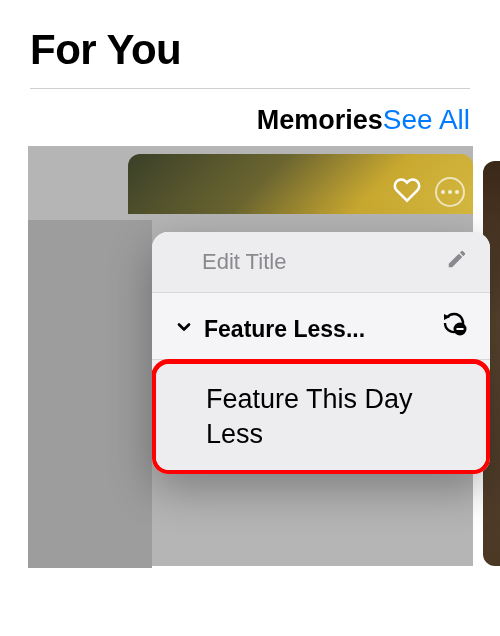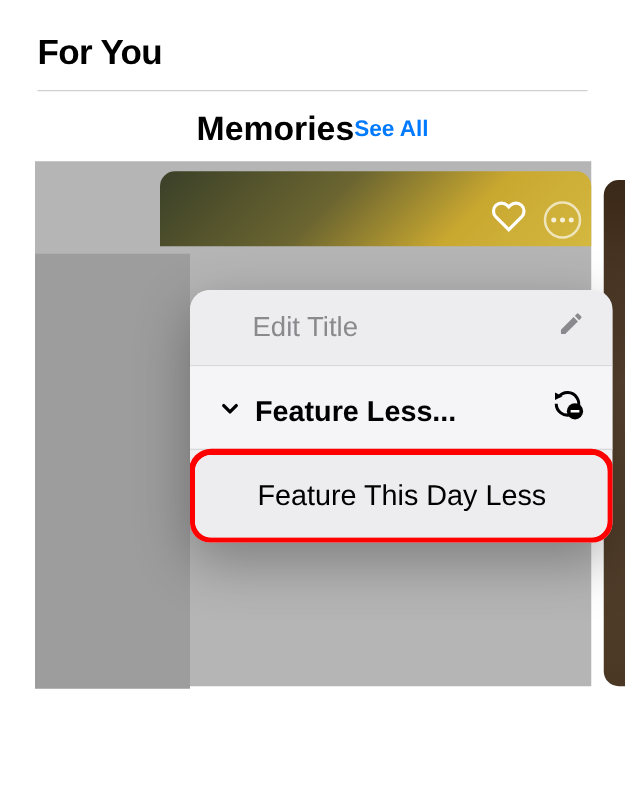--- a/index.html
+++ b/index.html
@@ -1,47 +1,46 @@
 <!DOCTYPE html>
 <html><head>
   <meta charset="utf-8">
   <style>
     * { margin: 0; padding: 0; box-sizing: border-box; font-family: -apple-system, BlinkMacSystemFont, 'Helvetica Neue', sans-serif; }
     body { width: 500px; height: 636px; background: #fff; overflow: hidden; position: relative; }
     
     .header-title {
-      font-size: 28px;
+      font-size: 42px;
       font-weight: 800;
       padding: 26px 30px 14px 30px;
       letter-spacing: -0.5px;
     }
     
     .divider {
       height: 1px;
       background: #d0d0d0;
       margin: 0 30px;
     }
     
     .section-header {
       display: flex;
-      justify-content: center;
+      justify-content: flex-end;
       align-items: center;
       padding: 15px 30px 10px 30px;
     }
     
     .section-title {
       font-size: 27px;
       font-weight: 700;
     }
     
     .see-all {
-      font-size: 18px;
+      font-size: 28px;
       color: #007aff;
       cursor: pointer;
-      font-weight: bold;
     }
     
     .memories-scroll {
       position: relative;
       height: 430px;
       padding-left: 28px;
     }
     
     .memory-card {
       position: absolute;
@@ -150,23 +149,24 @@
     
     .sub-rows {
       border: 5px solid #ff0000;
       border-radius: 18px;
       margin: -1px;
       overflow: hidden;
     }
     
     .popup-row.sub {
       padding: 18px 22px 18px 50px;
-      font-size: 23px;
+      font-size: 27px;
       font-weight: 500;
       line-height: 1.3;
+      justify-content: center;
     }
     
     .pencil-icon svg { width: 22px; height: 22px; }
     .chevron-icon svg { width: 20px; height: 20px; }
     .cycle-icon svg { width: 28px; height: 28px; }
   </style>
 </head>
 <body>
 
 <div class="header-title">For You</div>

